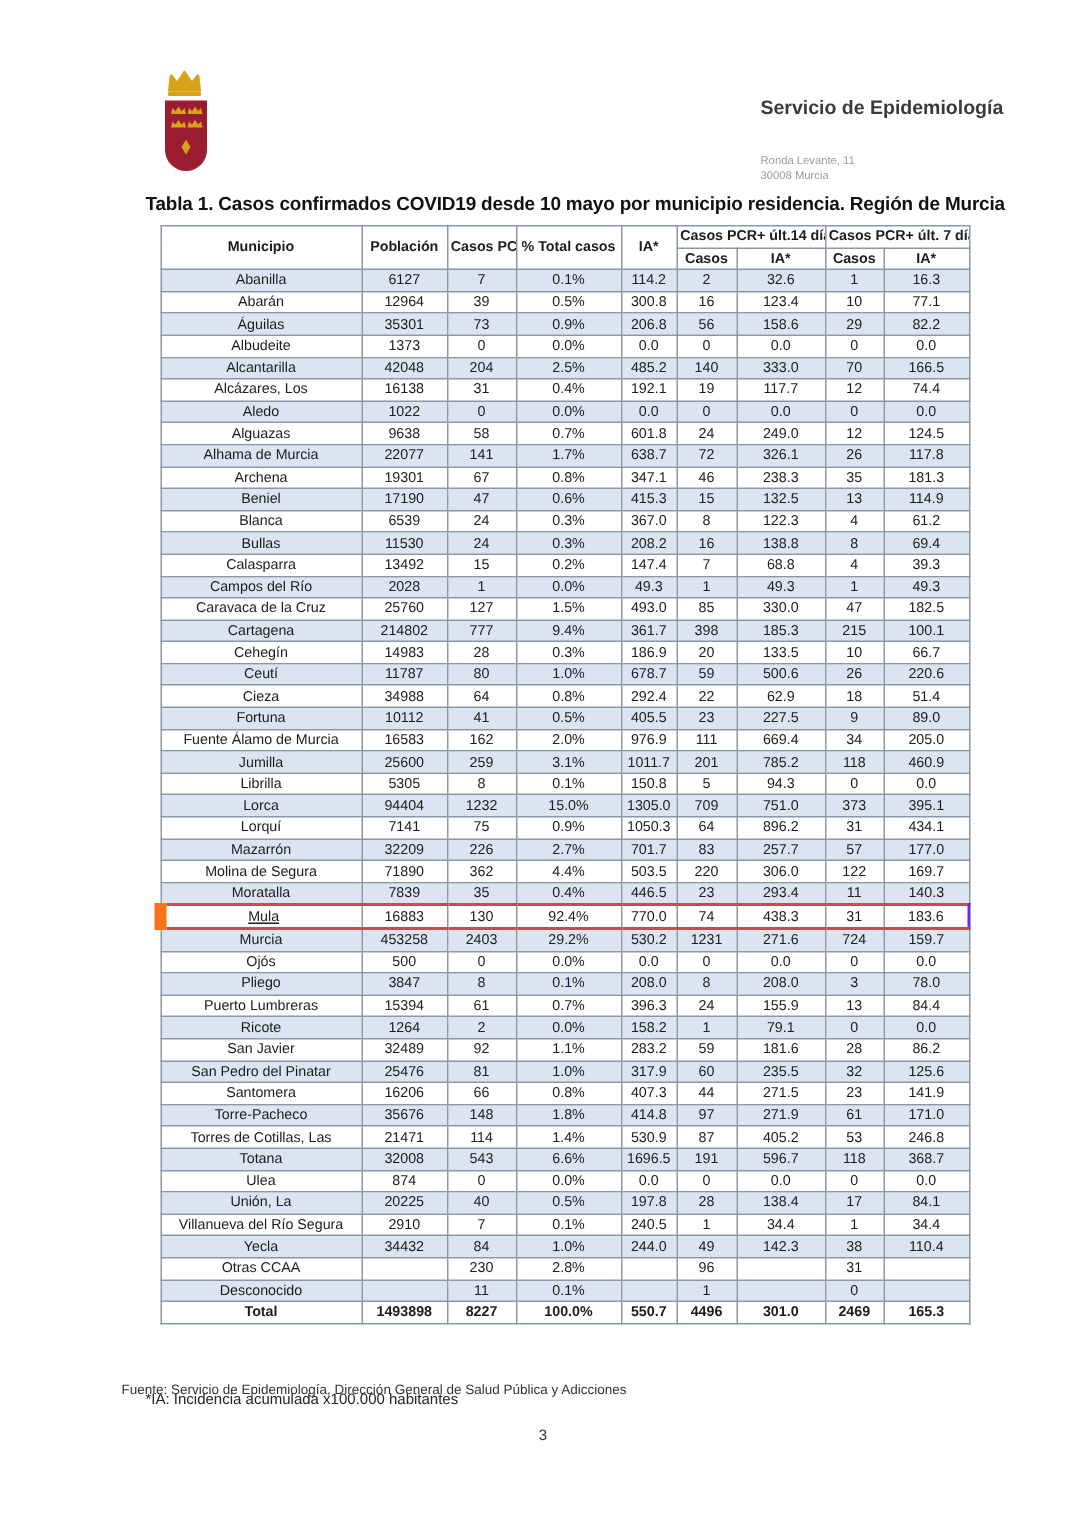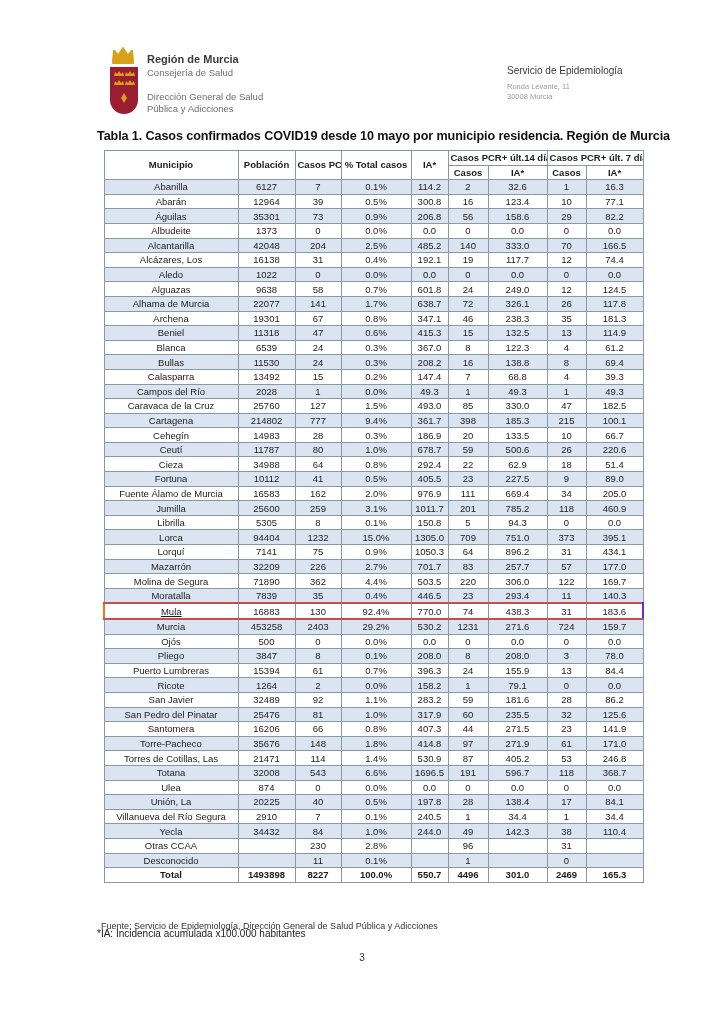--- a/index.html
+++ b/index.html
@@ -11,22 +11,22 @@
     color:#1c1c1c;
     overflow:hidden;
   }
   
   .logo{position:absolute;left:108px;top:46px;width:34px;height:76px;}
   .org-block{position:absolute;left:147px;top:53px;line-height:1.25;}
   .org-name{font-size:11px;font-weight:bold;color:#3a3a3a;}
   .org-dept{font-size:9.5px;color:#6e6e6e;}
   .org-subdept{margin-top:12px;font-size:9.5px;color:#6e6e6e;line-height:1.3;}
   .service-block{position:absolute;left:507px;top:64px;line-height:1.3;}
-  .service-name{font-size:10px;font-weight:normal;color:#3a3a3a;}
-  .service-addr{font-size:7.5px;color:#9a9a9a;line-height:1.35;margin-top:5px;}
+  .service-name{font-size:13px;font-weight:bold;color:#3a3a3a;}
+  .service-addr{font-size:7.5px;color:#9a9a9a;line-height:1.35;margin-top:21px;}
   
   .title{
     position:absolute;left:97px;top:129px;
     font-size:12.6px;font-weight:bold;color:#111;
     white-space:nowrap;letter-spacing:-0.1px;
   }
   
   .table-wrap{position:absolute;left:103px;top:150px;width:539px;}
   table.data{
     border-collapse:collapse;table-layout:fixed;width:539px;
@@ -41,25 +41,25 @@
     vertical-align:middle;
   }
   table.data thead th{font-weight:bold;background:#ffffff;}
   th.vmerge{vertical-align:bottom;padding-bottom:2px;white-space:normal;line-height:1.15;}
   th.group{height:29px;white-space:normal;line-height:1.2;vertical-align:middle;}
   th.sub{height:14px;margin-top:33px;}
   td.name{text-align:left;padding-left:5px;}
   tr.shade td{background:#dbe5f1;}
   tr.bold td{font-weight:bold;}
   tr.hl td{border-top:2px solid #c0504d;border-bottom:2px solid #c0504d;}
-  tr.hl td:first-child{border-left:2px solid #f97316;text-decoration:underline;}
+  tr.hl td:first-child{border-left:8px solid #f97316;text-decoration:underline;}
   tr.hl td:last-child{border-right:2px solid #6d28d9;}
   
   .footnote{position:absolute;left:97px;top:928px;font-size:10px;color:#222;text-align:right;}
-  .source{position:absolute;left:101px;top:921px;font-size:9px;color:#333;}
+  .source{position:absolute;left:81px;top:921px;font-size:9px;color:#333;}
   .page-number{position:absolute;left:0;top:952px;width:724px;text-align:center;font-size:10px;color:#333;}
 </style>
 </head>
 <body>
 
 <div class="page">
 
   <div class="logo">
     <svg width="34" height="76" viewBox="0 0 34 76">
 
@@ -71,28 +71,20 @@
       <g fill="#d8a218">
         <path d="M6,30 l1,-4 2,2 2,-3 2,3 2,-2 1,4 z"></path>
         <path d="M6,39 l1,-4 2,2 2,-3 2,3 2,-2 1,4 z"></path>
         <path d="M18,30 l1,-4 2,2 2,-3 2,3 2,-2 1,4 z" transform="translate(-1,0)"></path>
         <path d="M18,39 l1,-4 2,2 2,-3 2,3 2,-2 1,4 z" transform="translate(-1,0)"></path>
         <path d="M13,52 l3,-5 3,5 -3,5 z"></path>
       </g>
     </svg>
   </div>
 
-  <div class="org-block">
-    <div class="org-name">Región de Murcia</div>
-    <div class="org-dept">Consejería de Salud</div>
-    <div class="org-subdept">
-      <div>Dirección General de Salud</div>
-      <div>Pública y Adicciones</div>
-    </div>
-  </div>
 
   <div class="service-block">
     <div class="service-name">Servicio de Epidemiología</div>
     <div class="service-addr">
       <div>Ronda Levante, 11</div>
       <div>30008 Murcia</div>
     </div>
   </div>
 
   <div class="title">Tabla 1. Casos confirmados COVID19 desde 10 mayo por municipio residencia. Región de Murcia</div>
@@ -233,21 +225,21 @@
             <td>67</td>
             <td>0.8%</td>
             <td>347.1</td>
             <td>46</td>
             <td>238.3</td>
             <td>35</td>
             <td>181.3</td>
           </tr>
           <tr class="shade">
             <td class="name">Beniel</td>
-            <td>11318</td>
+            <td>17190</td>
             <td>47</td>
             <td>0.6%</td>
             <td>415.3</td>
             <td>15</td>
             <td>132.5</td>
             <td>13</td>
             <td>114.9</td>
           </tr>
           <tr class="">
             <td class="name">Blanca</td>

